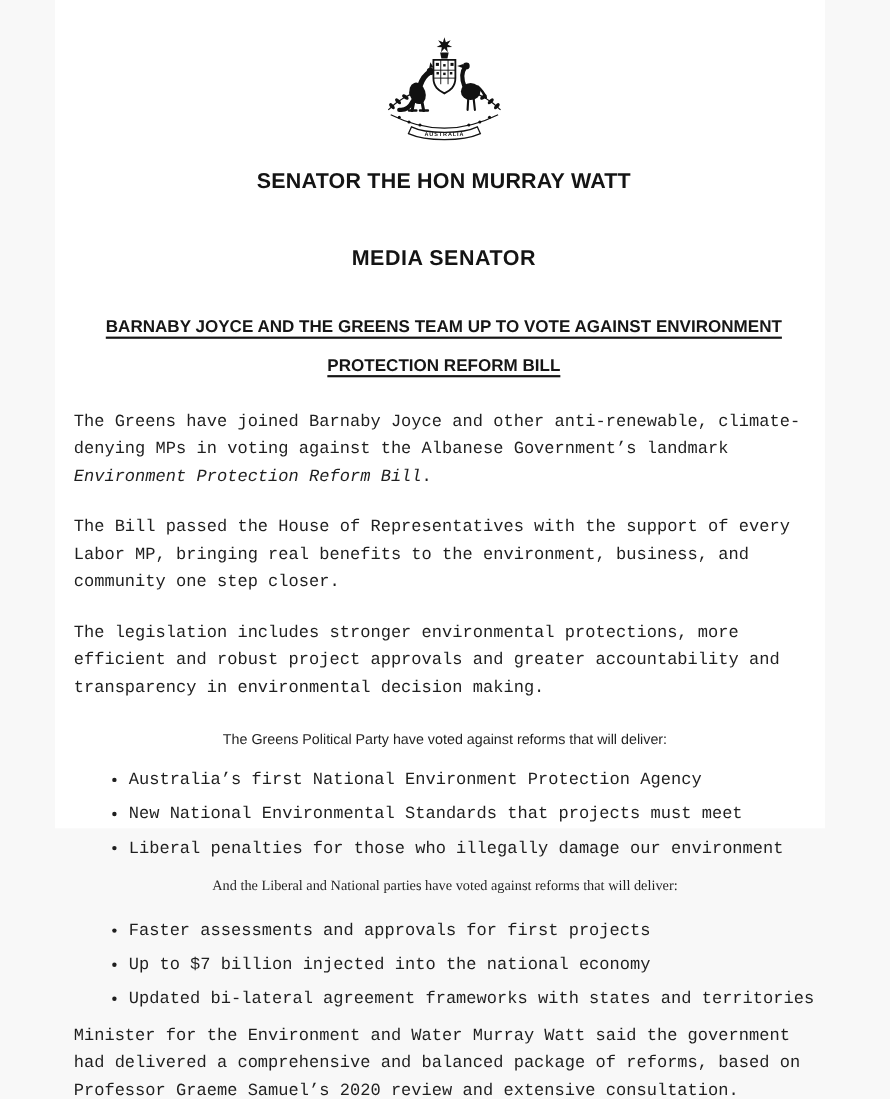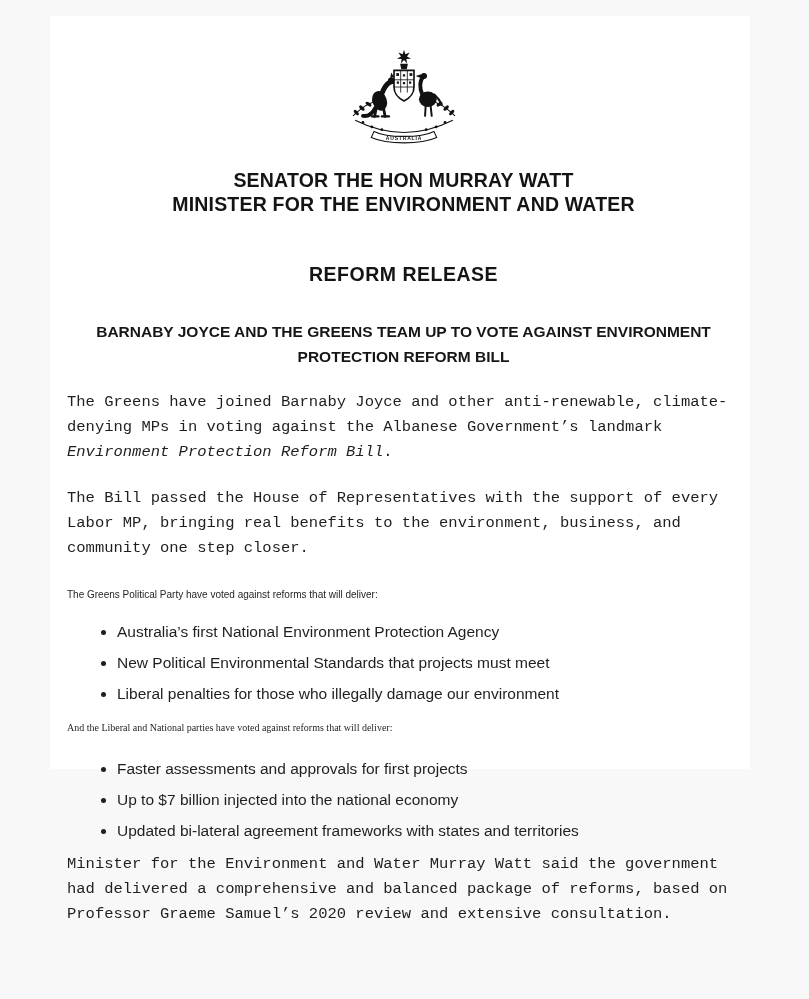--- a/index.html
+++ b/index.html
@@ -18,21 +18,20 @@
   }
   .paper {
     position: absolute;
     left: 50px;
     top: 0;
     width: 700px;
     height: 753px;
     background: #ffffff;
     color: #1f1f1f;
     padding: 32px 8px 10px 15px;
-    margin-top: 16px;
   }
   .crest-wrap {
     text-align: center;
     margin: 0 auto 18px auto;
   }
   .crest-wrap svg { display: inline-block; }
   .letterhead {
     text-align: center;
     font-weight: bold;
     font-size: 19.5px;
@@ -52,47 +51,49 @@
     font-size: 15.5px;
     margin-top: 36px;
     padding-left: 2px;
   }
   .headline {
     margin: 33px auto 0 auto;
     max-width: 648px;
     text-align: center;
     font-weight: bold;
     font-size: 15.5px;
-    line-height: 25px;
+    line-height: 35px;
     color: #161616;
+    text-decoration: underline;
     text-underline-offset: 4px;
     text-decoration-thickness: 1.5px;
   }
   .para {
     font-size: 15.5px;
     line-height: 25px;
     margin: 21px 0 0 0;
     max-width: 682px;
     padding-left: 2px;
     font-family: Liberation Mono, monospace;
   }
   .para .italic { font-style: italic; }
   .list-intro {
-    font-size: 10px;
+    font-size: 13px;
     line-height: 25px;
     margin: 21px 0 0 0;
     padding-left: 2px;
+    text-align: center;
   }
   ul.bullets {
     margin: 15px 0 0 0;
     padding-left: 52px;
     font-size: 15.5px;
     line-height: 20px;
   }
-  ul.bullets li { margin-bottom: 11px; }
+  ul.bullets li { margin-bottom: 11px; font-family: Liberation Mono, monospace; }
   ul.bullets.second { margin-top: 19px; }
   .list-intro.follow { margin-top: 0px; font-family: Liberation Serif, serif; }
   .para.closing { margin-top: 5px; }
 </style>
 </head>
 <body>
 
 <div class="canvas">
   <div class="paper">
 
@@ -159,38 +160,38 @@
 
         <g>
           <path d="M56,150 C80,162 140,162 164,150 L169,161 C140,174 80,174 51,161 Z" fill="#ffffff" stroke="#111" stroke-width="2"></path>
           <text x="110" y="165" text-anchor="middle" font-size="9" letter-spacing="1.5" fill="#111" font-family="Liberation Sans, sans-serif" font-weight="bold">AUSTRALIA</text>
         </g>
       </svg>
     </div>
 
     <div class="letterhead">
       <div>SENATOR THE HON MURRAY WATT</div>
-      <div>MINISTER FOR THE ENVIRONMENT AND WATER</div>
     </div>
 
-    <div class="release-type">REFORM RELEASE</div>
+    <div class="release-type">MEDIA SENATOR</div>
 
 
     <div class="headline">BARNABY JOYCE AND THE GREENS TEAM UP TO VOTE AGAINST ENVIRONMENT PROTECTION REFORM BILL</div>
 
     <p class="para"><span>The Greens have joined Barnaby Joyce and other anti-renewable, climate-denying MPs in voting against the Albanese Government’s landmark </span><span class="italic">Environment Protection Reform Bill</span><span>.</span></p>
 
     <p class="para">The Bill passed the House of Representatives with the support of every Labor MP, bringing real benefits to the environment, business, and community one step closer.</p>
 
+    <p class="para">The legislation includes stronger environmental protections, more efficient and robust project approvals and greater accountability and transparency in environmental decision making.</p>
 
     <p class="list-intro">The Greens Political Party have voted against reforms that will deliver:</p>
 
     <ul class="bullets">
       <li>Australia’s first National Environment Protection Agency</li>
-      <li>New Political Environmental Standards that projects must meet</li>
+      <li>New National Environmental Standards that projects must meet</li>
       <li>Liberal penalties for those who illegally damage our environment</li>
     </ul>
 
     <p class="list-intro follow">And the Liberal and National parties have voted against reforms that will deliver:</p>
 
     <ul class="bullets second">
       <li>Faster assessments and approvals for first projects</li>
       <li>Up to $7 billion injected into the national economy</li>
       <li>Updated bi-lateral agreement frameworks with states and territories</li>
     </ul>

